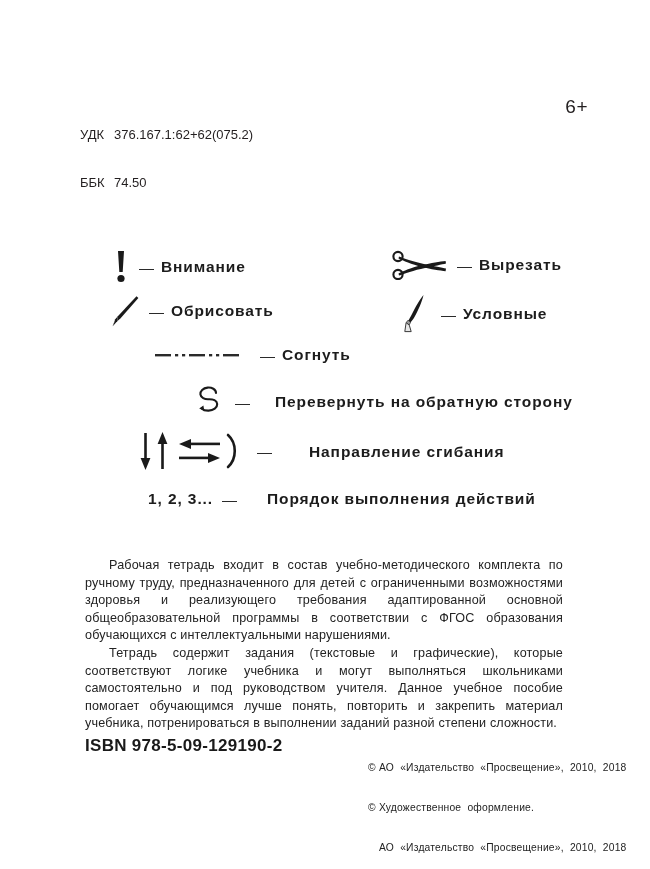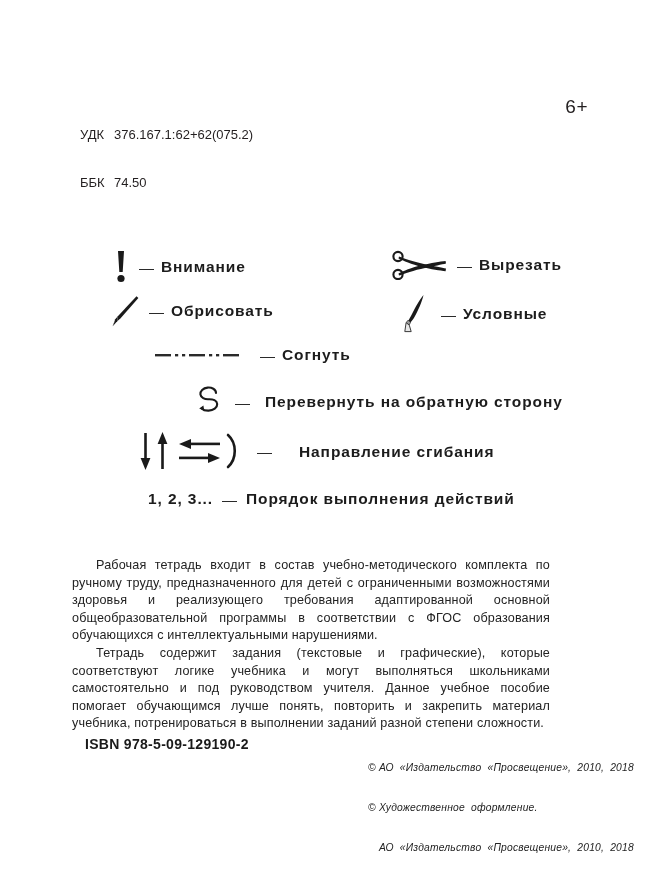--- a/index.html
+++ b/index.html
@@ -92,52 +92,52 @@
   .row-trace     { left: 110px; top: 294px; }
   .row-glue      { left: 402px; top: 293px; }
   .row-fold      { left: 155px; top: 346px; }
   .row-flip      { left: 196px; top: 385px; }
   .row-bend      { left: 138px; top: 428px; }
   .row-order     { left: 148px; top: 490px; align-items: flex-end; }
 
   
   .body-text {
     position: absolute;
-    left: 72px;
+    left: 85px;
     top: 557px;
     width: 478px;
     font-size: 12.6px;
     line-height: 17.6px;
     text-align: justify;
     color: #232323;
     letter-spacing: 0.15px;
   }
   .body-text p { margin: 0; text-indent: 24px; }
 
   
   .isbn {
     position: absolute;
     left: 85px;
     top: 736px;
-    font-size: 14px;
+    font-size: 17px;
     font-weight: 700;
     letter-spacing: 0.3px;
     color: #1a1a1a;
   }
   .copyright {
     position: absolute;
     left: 368px;
     top: 734px;
     font-size: 10.3px;
     line-height: 13.4px;
     color: #232323;
     letter-spacing: 0.2px;
     white-space: pre;
   }
-  .copyright .cline { display: block; font-style: italic; }
+  .copyright .cline { display: block; }
   .copyright .cmark { display: inline-block; width: 11px; }
   .copyright .cindent { display: inline-block; width: 11px; }
 </style>
 </head>
 <body>
 
 <div class="page">
 
   <div class="codes">
     <span class="codes-row"><span class="codes-label">УДК</span><span>376.167.1:62+62(075.2)</span></span>
@@ -216,21 +216,21 @@
     </div>
 
     <div class="legend-row row-flip">
       <span class="glyph-box">
         <svg width="30" height="34" viewBox="0 0 30 34">
           <path d="M20 8 C20 4.2 15.6 2.2 11.6 2.6 C7 3.1 4 6 4.4 9.4 C4.8 12.6 8.6 14.4 12.6 14.2 C17 14 21 15.6 21.2 19 C21.4 22.6 17.4 25.4 12.6 25.6 C9.4 25.7 7 24.8 5.6 23.4" fill="none" stroke="#1a1a1a" stroke-width="2.1" stroke-linecap="round"></path>
           <path d="M7.4 20.4 L3.2 23.6 L8.2 25.6 Z" fill="#1a1a1a"></path>
         </svg>
       </span>
       <span class="dash">—</span>
-      <span class="legend-label" style="margin-left:8px">Перевернуть  на  обратную  сторону</span>
+      <span class="legend-label" style="margin-left:18px">Перевернуть  на  обратную  сторону</span>
     </div>
 
     <div class="legend-row row-bend">
       <span class="glyph-box">
         <svg width="110" height="46" viewBox="0 0 110 46">
 
           <rect x="6.2" y="5" width="2.6" height="30" fill="#1a1a1a"></rect>
           <path d="M7.5 42 L2.6 30 L12.4 30 Z" fill="#1a1a1a"></path>
 
           <rect x="23.2" y="11" width="2.6" height="30" fill="#1a1a1a"></rect>
@@ -239,29 +239,29 @@
           <rect x="48" y="14.6" width="34" height="2.6" fill="#1a1a1a"></rect>
           <path d="M41 16 L53 11.1 L53 20.9 Z" fill="#1a1a1a"></path>
 
           <rect x="41" y="28.6" width="34" height="2.6" fill="#1a1a1a"></rect>
           <path d="M82 30 L70 25.1 L70 34.9 Z" fill="#1a1a1a"></path>
 
           <path d="M90 7 C99 15 99 31 90 39" fill="none" stroke="#1a1a1a" stroke-width="2.6" stroke-linecap="round"></path>
         </svg>
       </span>
       <span class="dash">—</span>
-      <span class="legend-label two-line" style="margin-left:20px">
+      <span class="legend-label two-line" style="margin-left:30px">
         <span>Направление  сгибания</span><br>
       </span>
     </div>
 
     <div class="legend-row row-order">
       <span class="legend-label">1,  2,  3...</span>
       <span class="dash">—</span>
-      <span class="legend-label" style="margin-left:2px">Порядок  выполнения  действий</span>
+      <span class="legend-label" style="margin-left:23px">Порядок  выполнения  действий</span>
     </div>
 
   </div>
 
   <div class="body-text">
     <p>Рабочая тетрадь входит в состав учебно-методического комплекта по ручному труду, предназначенного для детей с ограниченными возможностями здоровья и реализующего требования адаптированной основной общеобразовательной программы в соответствии с ФГОС образования обучающихся с интеллектуальными нарушениями.</p>
     <p>Тетрадь содержит задания (текстовые и графические), которые соответствуют логике учебника и могут выполняться школьниками самостоятельно и под руководством учителя. Данное учебное пособие помогает обучающимся лучше понять, повторить и закрепить материал учебника, потренироваться в выполнении заданий разной степени сложности.</p>
   </div>
 
   <div class="isbn">ISBN 978-5-09-129190-2</div>

